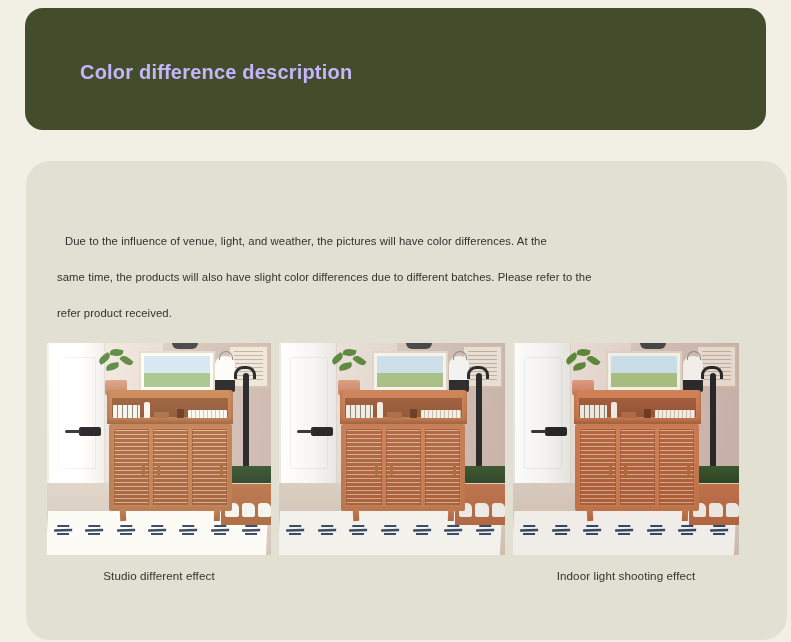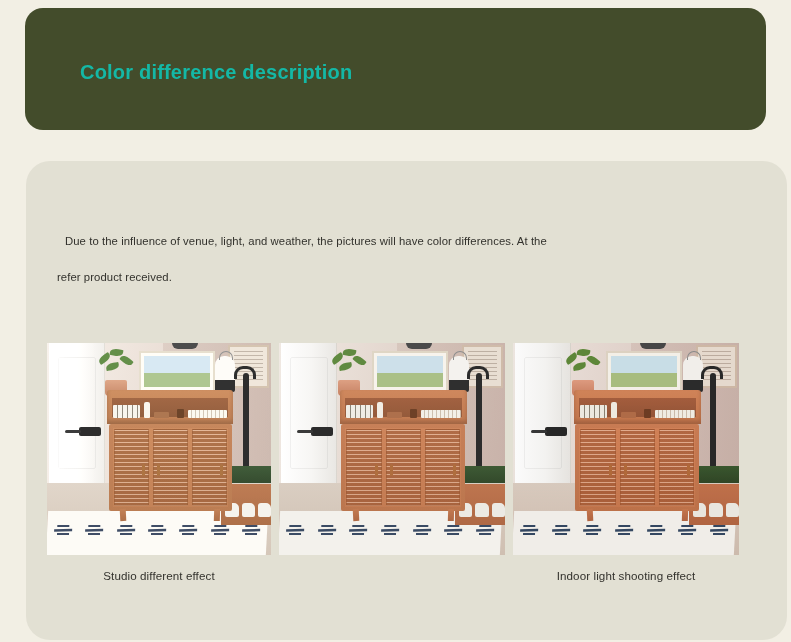--- a/index.html
+++ b/index.html
@@ -40,21 +40,21 @@
     left: 58px;
     font-size: 34px;
     color: rgba(0,0,0,0.05);
   }
   .header-title {
     position: absolute;
     left: 55px;
     top: 53px;
     font-size: 20px;
     font-weight: 600;
-    color: #14b8a6;
+    color: #c4b5fd;
     letter-spacing: 0.2px;
   }
 
   
   .body-panel {
     position: absolute;
     left: 26px;
     top: 161px;
     width: 761px;
     height: 479px;
@@ -312,20 +312,21 @@
 <div class="header-banner">
   <div class="header-watermark">&nbsp;</div>
   <div class="header-watermark w2">&nbsp;</div>
   <div class="header-title">Color difference description</div>
 </div>
 
 <div class="body-panel">
 
   <div class="desc-block">
     <div class="desc-line first">Due to the influence of venue, light, and weather, the pictures will have color differences. At the</div>
+    <div class="desc-line">same time, the products will also have slight color differences due to different batches. Please refer to the</div>
     <div class="desc-line">refer product received.</div>
   </div>
 
   <div class="gallery">
 
     <div class="gallery-cell">
       <div class="photo studio">
         <div class="scene">
           <div class="wall"></div>
             <div class="wall-right"></div>

